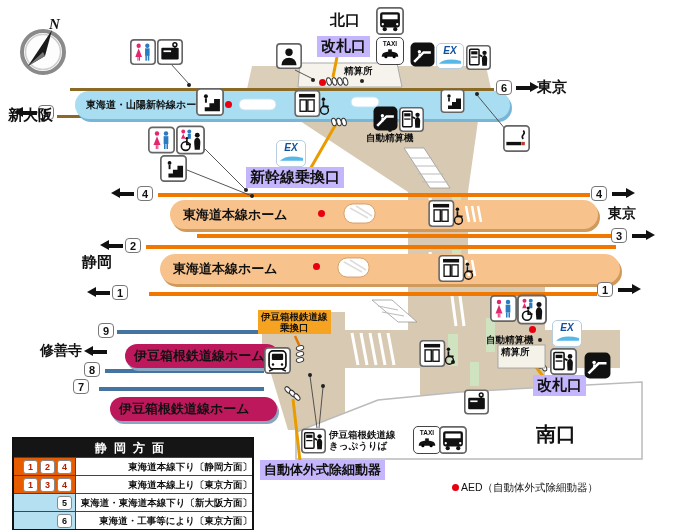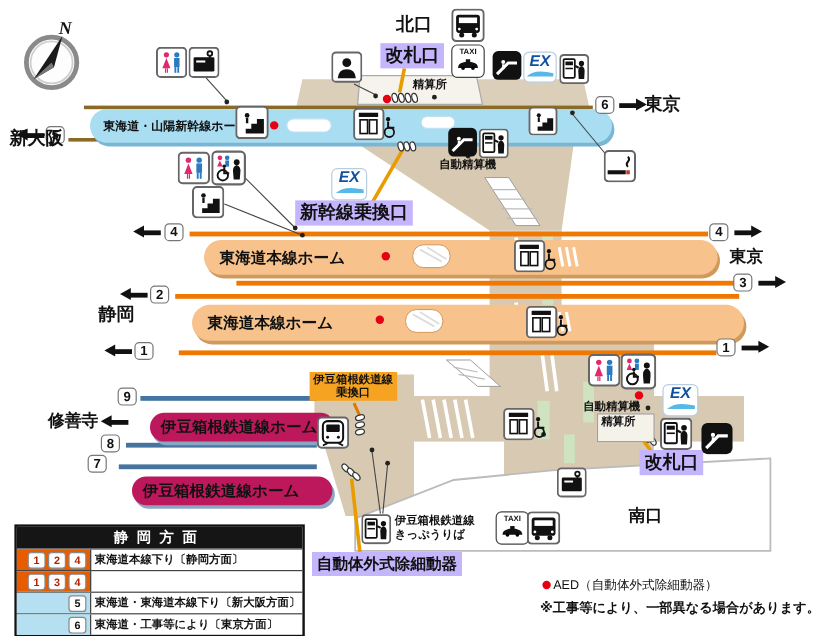--- a/index.html
+++ b/index.html
@@ -29,32 +29,32 @@
   .dir{position:absolute;font-weight:bold;font-size:15px;z-index:5;}
   .ylab{position:absolute;background:#c4b5fd;font-weight:bold;font-size:15px;padding:1px 4px;z-index:6;white-space:nowrap;}
   .olab{position:absolute;background:#f6a321;font-weight:bold;font-size:9.5px;text-align:center;padding:1px 3px;line-height:11px;z-index:6;}
   .sm{position:absolute;font-weight:bold;font-size:9.5px;line-height:10.5px;z-index:6;white-space:nowrap;}
   .rdot{position:absolute;width:7px;height:7px;border-radius:50%;background:#e60012;z-index:7;}
   .icon{position:absolute;z-index:8;}
   .taxi-ic{position:absolute;z-index:8;border:1.6px solid #444;border-radius:5px;background:#fff;text-align:center;
            font-size:6.5px;font-weight:bold;line-height:8px;box-sizing:border-box;padding-top:2px;}
   .taxi-ic svg{display:block;margin:0 auto;}
   .ex-ic{position:absolute;z-index:8;background:#fff;border:1px solid #b8cde0;border-radius:5px;text-align:center;box-sizing:border-box;padding-top:1px;}
-  .ex-t{display:block;font-style:italic;font-weight:bold;font-size:13px;line-height:11px;color:#1050a0;letter-spacing:0;}
+  .ex-t{display:block;font-style:italic;font-weight:bold;font-size:10px;line-height:11px;color:#1050a0;letter-spacing:0;}
   .ex-ic svg{display:block;margin:0 auto;}
   
   #ptable{position:absolute;left:12px;top:437px;width:238px;border:2px solid #111;background:#fff;z-index:9;}
   #ptable .hd{background:#151515;color:#fff;font-weight:bold;font-size:12px;text-align:center;letter-spacing:7px;height:18px;line-height:18px;}
   #ptable .row{display:flex;border-top:1px solid #444;height:17px;}
   #ptable .nums{width:62px;display:flex;justify-content:flex-end;align-items:center;gap:2px;padding-right:3px;box-sizing:border-box;border-right:1px solid #444;}
   #ptable .row.jr .nums{background:#e85c00;}
   #ptable .row.shk .nums{background:#b5e0f2;}
   #ptable .nbox{width:13px;height:12px;background:#fff;border:1px solid #888;border-radius:3px;font-size:9px;font-weight:bold;line-height:12px;text-align:center;}
   #ptable .row.jr .nbox{color:#b42000;}
-  #ptable .desc{flex:1;font-size:9.5px;font-weight:bold;line-height:17px;padding-left:3px;white-space:nowrap;overflow:hidden;}
+  #ptable .desc{flex:1;font-size:9.5px;font-weight:bold;line-height:17px;padding-left:3px;white-space:nowrap;overflow:hidden;text-align:right;}
   .note{position:absolute;font-size:10.5px;z-index:9;white-space:nowrap;}
   .note .dot{display:inline-block;width:7px;height:7px;border-radius:50%;background:#e60012;margin-right:2px;}
 </style>
 </head>
 <body>
 
 <svg width="0" height="0" style="position:absolute">
     <defs>
   <symbol id="s-toilet" viewBox="0 0 24 24">
     <rect x="0.75" y="0.75" width="22.5" height="22.5" rx="3" fill="#fff" stroke="#666" stroke-width="1.5"></rect>
@@ -328,21 +328,21 @@
   <div class="tnum" style="left:98px;top:323px">9</div>
   <div class="arr l" style="left:84px;top:346px">
       <span class="hd"></span>
       <span class="sh"></span>
     </div>
   <div class="tnum" style="left:84px;top:362px">8</div>
   <div class="tnum" style="left:73px;top:379px">7</div>
 
   <div class="dir" style="left:49px;top:16px;font-style:italic;font-family:'Liberation Serif','DejaVu Serif',serif">N</div>
   <div class="dir" style="left:330px;top:11px">北口</div>
-  <div class="dir" style="left:524px;top:421px;font-size:14px">南口</div>
+  <div class="dir" style="left:536px;top:421px;font-size:20px">南口</div>
   <div class="dir" style="left:8px;top:106px">新大阪</div>
   <div class="dir" style="left:537px;top:78px">東京</div>
   <div class="dir" style="left:608px;top:205px;font-size:14px">東京</div>
   <div class="dir" style="left:82px;top:253px">静岡</div>
   <div class="dir" style="left:40px;top:342px;font-size:14px">修善寺</div>
 
   <div class="ylab" style="left:317px;top:36px">改札口</div>
   <div class="ylab" style="left:246px;top:167px">新幹線乗換口</div>
   <div class="ylab" style="left:533px;top:375px">改札口</div>
   <div class="ylab" style="left:260px;top:460px;font-size:13px">自動体外式除細動器</div>
@@ -489,33 +489,33 @@
         <span class="nbox">4</span>
       </div>
       <div class="desc">東海道本線下り〔静岡方面〕</div>
     </div>
     <div class="row jr">
       <div class="nums">
         <span class="nbox">1</span>
         <span class="nbox">3</span>
         <span class="nbox">4</span>
       </div>
+      <div class="desc">東海道本線上り〔東京方面〕</div>
     </div>
     <div class="row shk">
       <div class="nums">
         <span class="nbox">5</span>
       </div>
       <div class="desc">東海道・東海道本線下り〔新大阪方面〕</div>
     </div>
     <div class="row shk">
       <div class="nums">
         <span class="nbox">6</span>
       </div>
       <div class="desc">東海道・工事等により〔東京方面〕</div>
     </div>
   </div>
 
   <div class="note" style="left:452px;top:481px">
     <span class="dot"></span><span>AED（自動体外式除細動器）</span>
   </div>
-  <div class="note" style="left:450px;top:499px;font-size:11px;font-weight:bold">※工事等により、一部異なる場合があります。</div>
 
 </div>
 
 </body></html>

